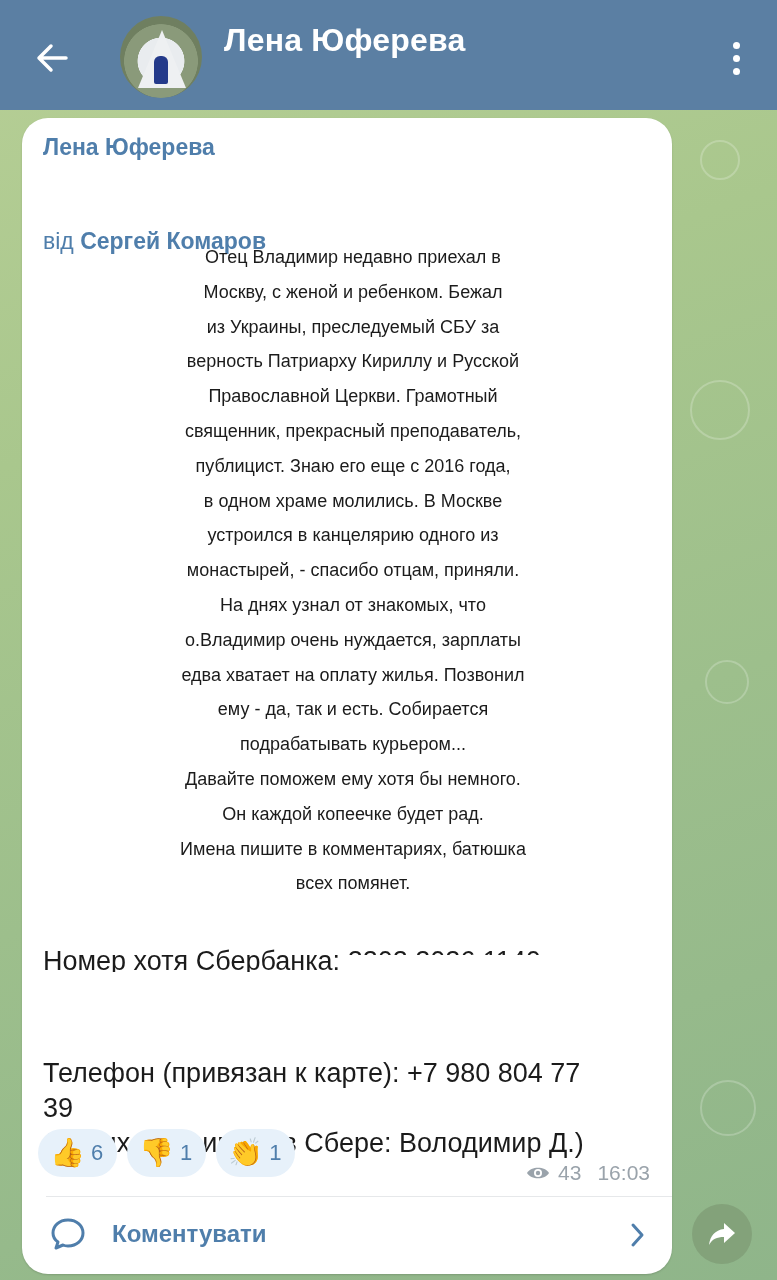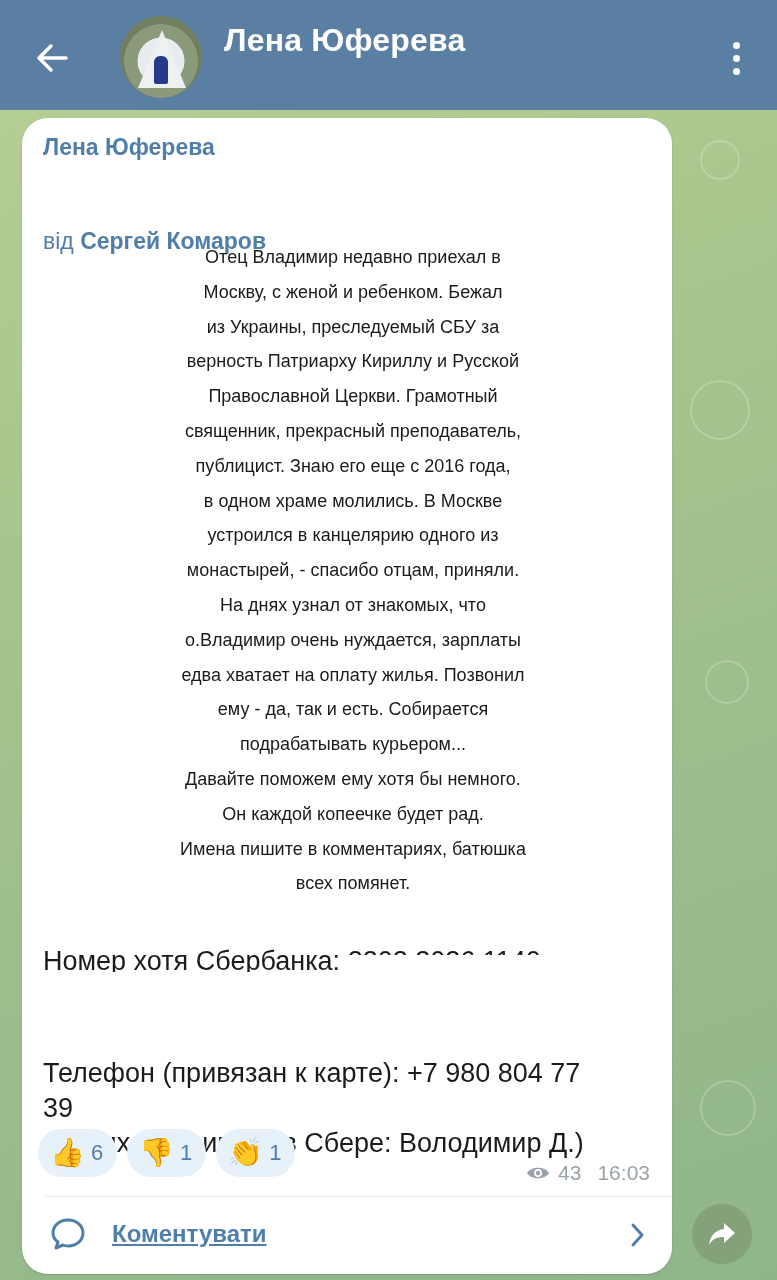--- a/index.html
+++ b/index.html
@@ -49,21 +49,21 @@
   .reaction {
     height: 48px; padding: 0 14px 0 12px; border-radius: 24px; background: #e7f1fa;
     display: flex; align-items: center; gap: 6px; cursor: pointer;
   }
   .reaction .emoji { font-size: 28px; line-height: 1; }
   .reaction .count { color: #4f7eab; font-size: 22px; }
   .meta { position: absolute; right: 22px; top: 1043px; color: #9aa3ab; font-size: 21px; display: flex; align-items: center; gap: 8px; }
   .divider { position: absolute; left: 24px; right: 0; top: 1078px; height: 1px; background: #e6e8ea; }
   .comments { position: absolute; left: 0; right: 0; top: 1082px; height: 68px; cursor: pointer; }
   .comments .cicon { position: absolute; left: 28px; top: 16px; }
-  .comments .label { position: absolute; left: 90px; top: 20px; color: #4f7eab; font-size: 24px; font-weight: bold; text-decoration: underline; }
+  .comments .label { position: absolute; left: 90px; top: 20px; color: #4f7eab; font-size: 24px; font-weight: bold; }
   .comments .chev { position: absolute; right: 26px; top: 22px; }
   .share-btn {
     position: absolute; left: 692px; top: 1204px; width: 60px; height: 60px; border-radius: 50%;
     background: rgba(120,145,110,0.55); display: flex; align-items: center; justify-content: center; cursor: pointer;
   }
   .doodle { position: absolute; border: 2px solid rgba(255,255,255,0.22); border-radius: 50%; }
 </style>
 </head>
 <body>
 

